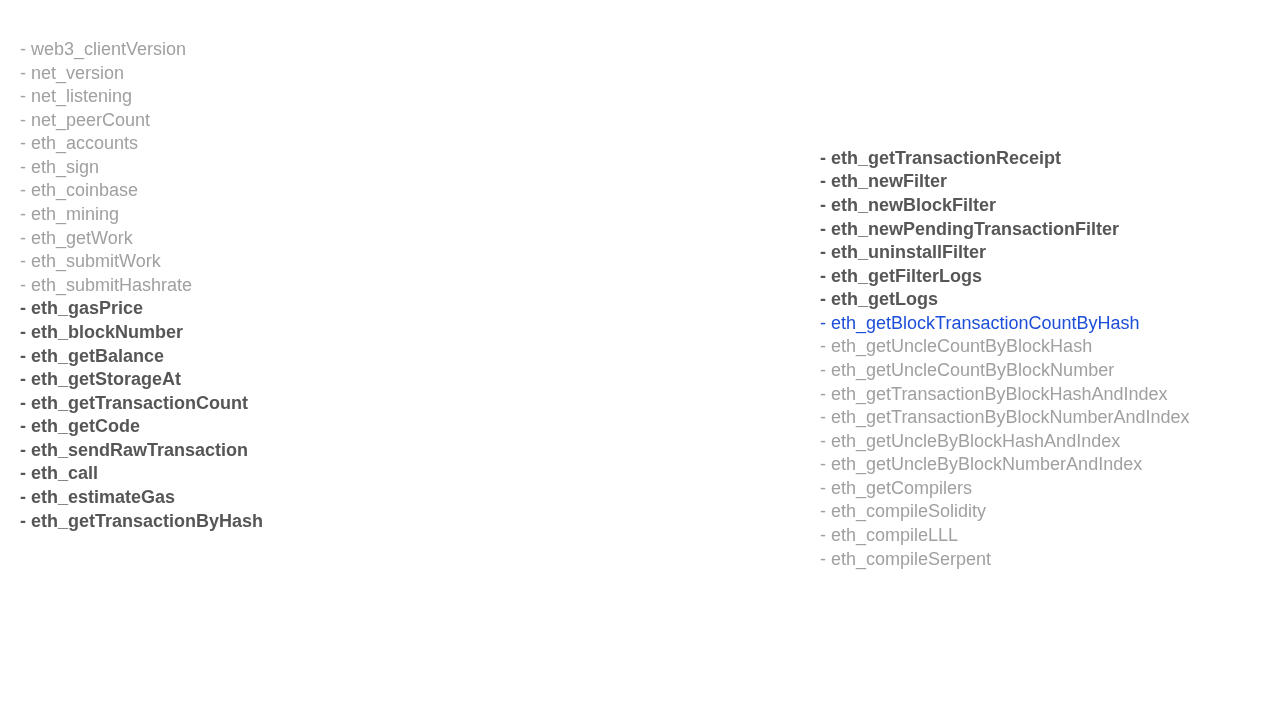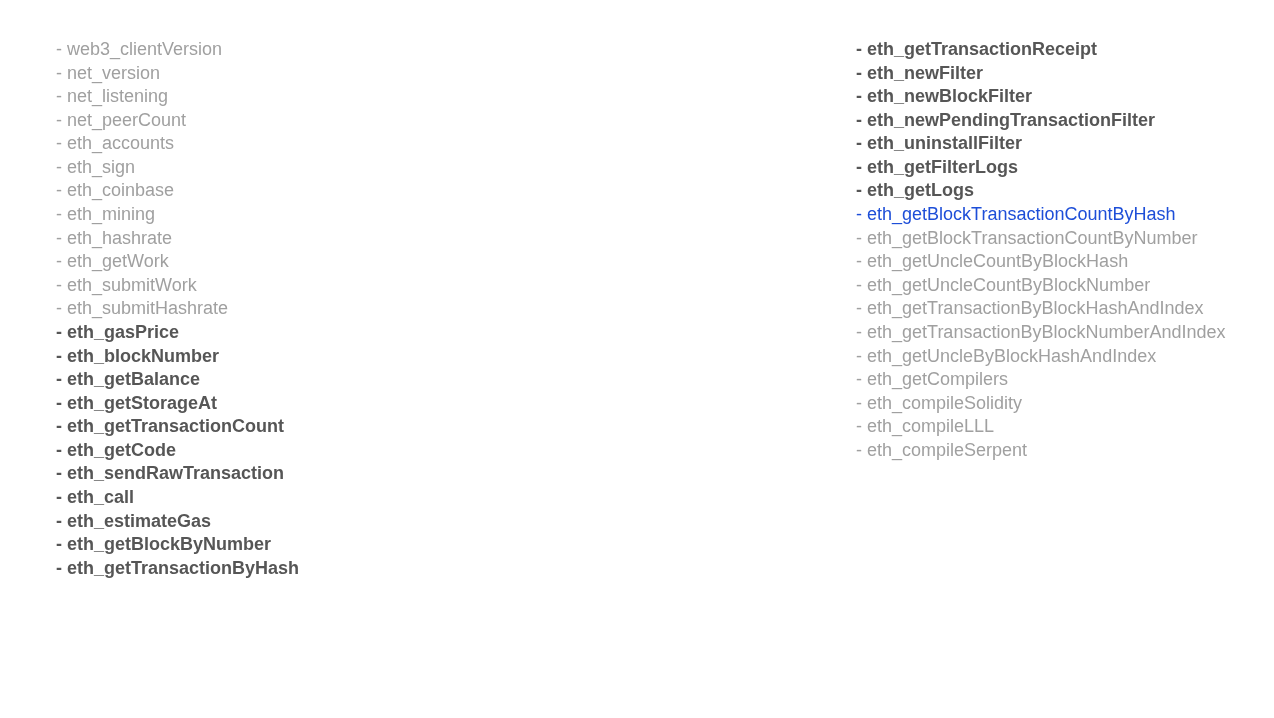--- a/index.html
+++ b/index.html
@@ -19,24 +19,24 @@
   }
   .column {
     display: flex;
     flex-direction: column;
   }
   .col-left {
     width: 800px;
   }
   .col-right {
     flex: 1;
+    justify-content: center;
   }
   .item {
     white-space: nowrap;
-    margin-left: 36px;
   }
   .gray {
     color: #a0a0a0;
     font-weight: 400;
   }
   .dark {
     color: #1d4ed8;
     font-weight: 400;
   }
   .bold {
@@ -49,48 +49,46 @@
 
 <div class="column col-left" id="col-left">
     <div class="item gray">- web3_clientVersion</div>
     <div class="item gray">- net_version</div>
     <div class="item gray">- net_listening</div>
     <div class="item gray">- net_peerCount</div>
     <div class="item gray">- eth_accounts</div>
     <div class="item gray">- eth_sign</div>
     <div class="item gray">- eth_coinbase</div>
     <div class="item gray">- eth_mining</div>
-    <div class="item gray">- eth_hashrate</div>
     <div class="item gray">- eth_getWork</div>
     <div class="item gray">- eth_submitWork</div>
     <div class="item gray">- eth_submitHashrate</div>
     <div class="item bold">- eth_gasPrice</div>
     <div class="item bold">- eth_blockNumber</div>
     <div class="item bold">- eth_getBalance</div>
     <div class="item bold">- eth_getStorageAt</div>
     <div class="item bold">- eth_getTransactionCount</div>
     <div class="item bold">- eth_getCode</div>
     <div class="item bold">- eth_sendRawTransaction</div>
     <div class="item bold">- eth_call</div>
     <div class="item bold">- eth_estimateGas</div>
-    <div class="item bold">- eth_getBlockByNumber</div>
     <div class="item bold">- eth_getTransactionByHash</div>
   </div>
 <div class="column col-right" id="col-right">
     <div class="item bold">- eth_getTransactionReceipt</div>
     <div class="item bold">- eth_newFilter</div>
     <div class="item bold">- eth_newBlockFilter</div>
     <div class="item bold">- eth_newPendingTransactionFilter</div>
     <div class="item bold">- eth_uninstallFilter</div>
     <div class="item bold">- eth_getFilterLogs</div>
     <div class="item bold">- eth_getLogs</div>
     <div class="item dark">- eth_getBlockTransactionCountByHash</div>
-    <div class="item gray">- eth_getBlockTransactionCountByNumber</div>
     <div class="item gray">- eth_getUncleCountByBlockHash</div>
     <div class="item gray">- eth_getUncleCountByBlockNumber</div>
     <div class="item gray">- eth_getTransactionByBlockHashAndIndex</div>
     <div class="item gray">- eth_getTransactionByBlockNumberAndIndex</div>
     <div class="item gray">- eth_getUncleByBlockHashAndIndex</div>
+    <div class="item gray">- eth_getUncleByBlockNumberAndIndex</div>
     <div class="item gray">- eth_getCompilers</div>
     <div class="item gray">- eth_compileSolidity</div>
     <div class="item gray">- eth_compileLLL</div>
     <div class="item gray">- eth_compileSerpent</div>
   </div>
 
 </body></html>

